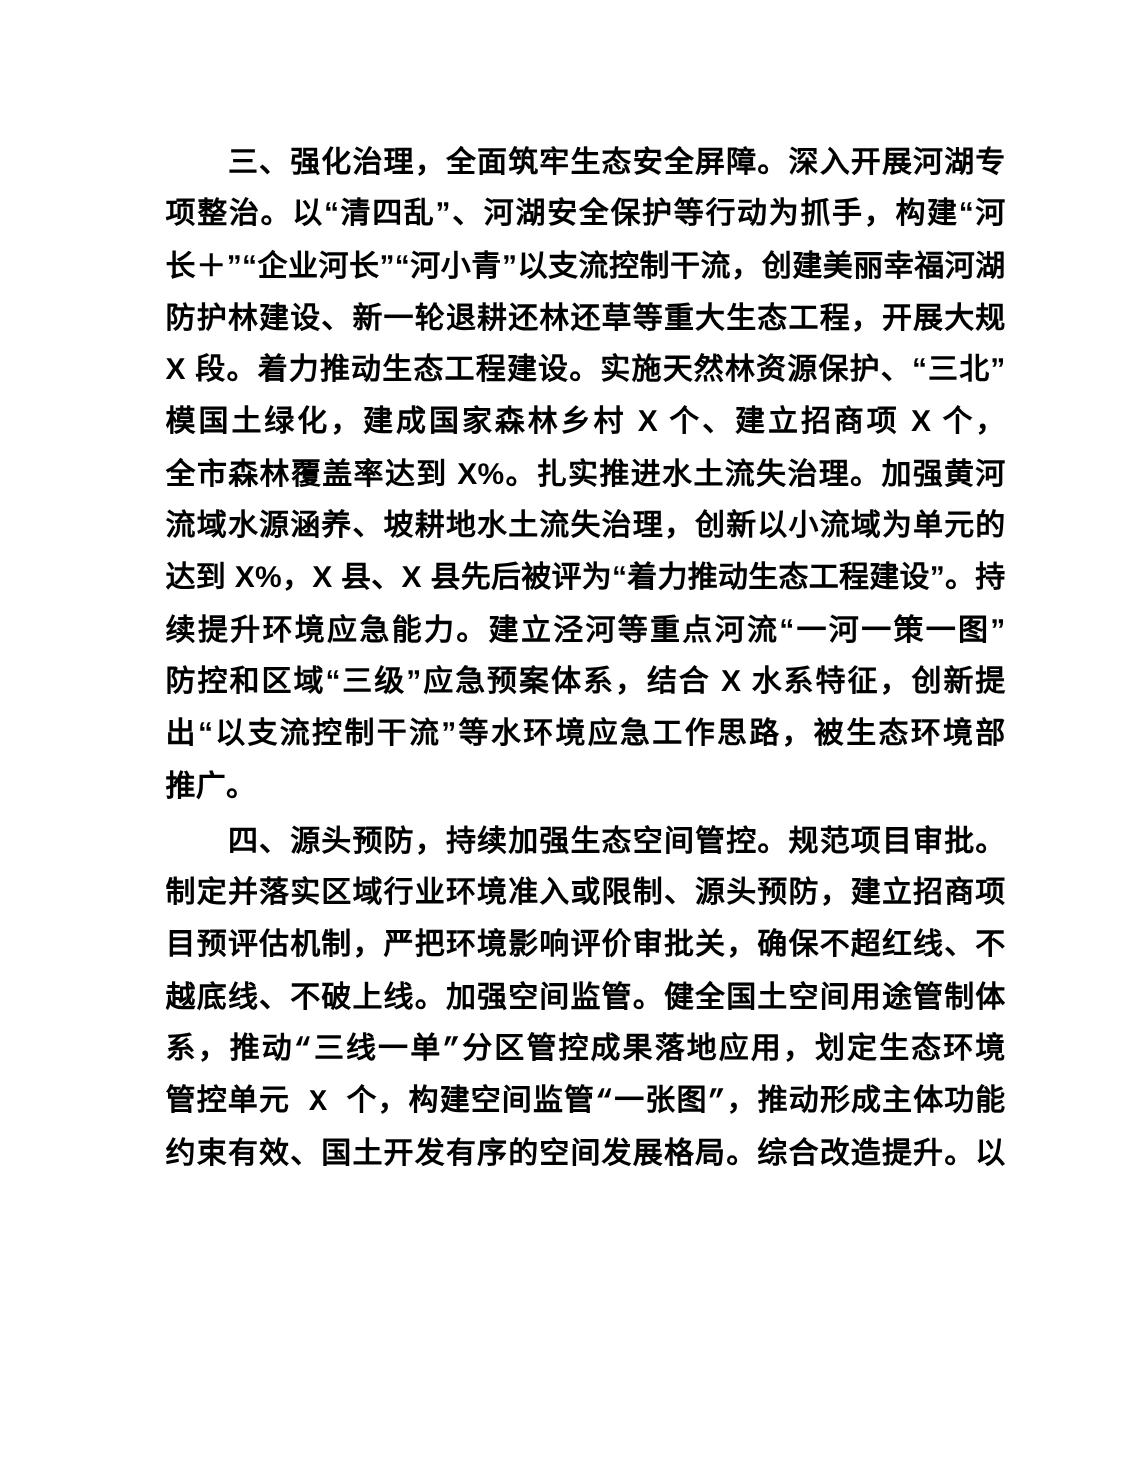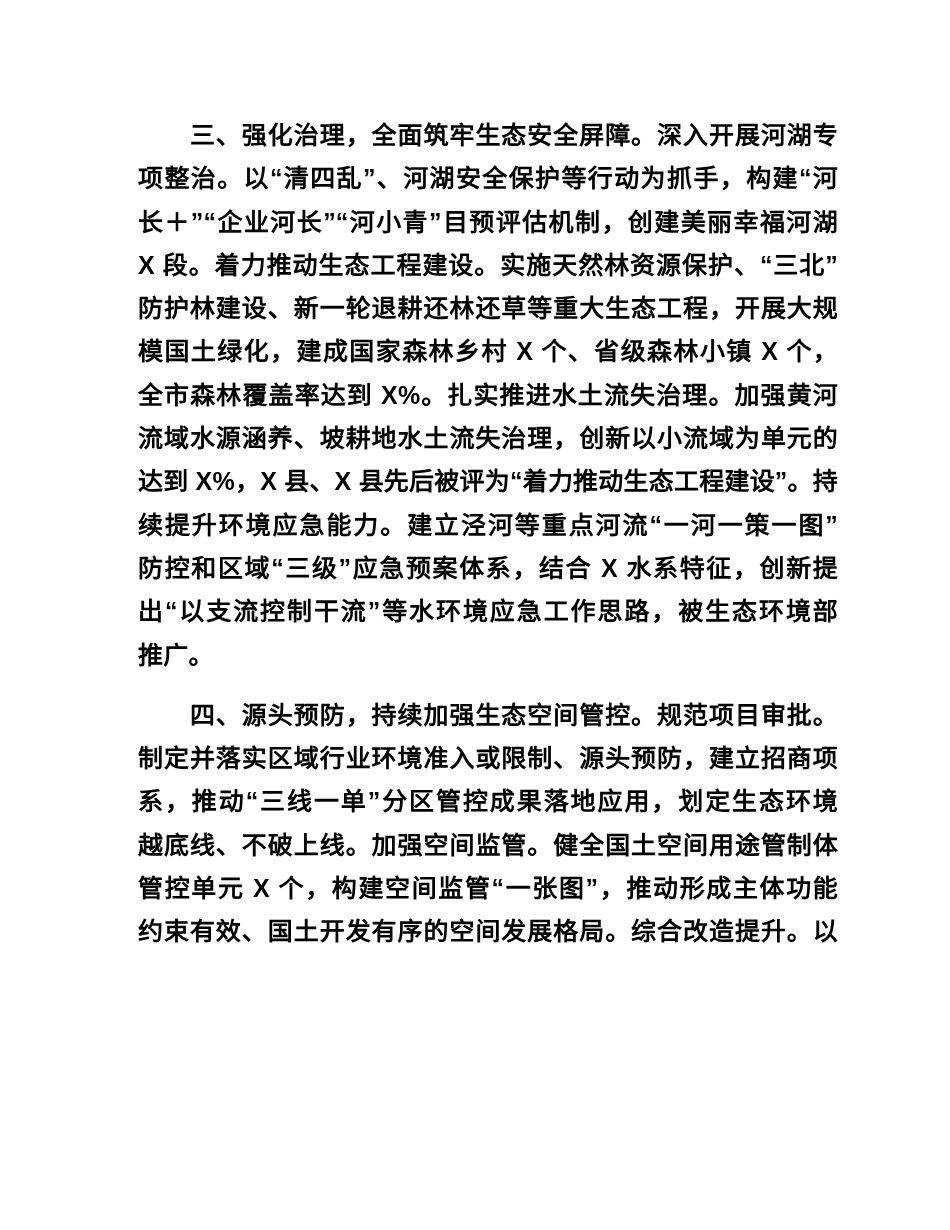--- a/index.html
+++ b/index.html
@@ -25,21 +25,22 @@
     position: absolute;
     left: 138px;
     top: 114px;
     width: 700px;
   }
   .paragraph {
     margin: 0;
     padding: 0;
   }
   .paragraph.second {
-    margin-top: 17px;
+    margin-top: 4px;
+    font-family: Liberation Mono, monospace;
   }
   .line {
     font-size: 25px;
     font-weight: 600;
     line-height: 43.3px;
     height: 43.3px;
     overflow: hidden;
     white-space: normal;
     text-align: justify;
     text-align-last: justify;
@@ -54,36 +55,37 @@
 </style>
 </head>
 <body style="background: rgb(255, 255, 255);">
 
 <div class="page">
   <div class="doc-body" style="color: rgb(0, 0, 0);">
 
     <div class="paragraph first">
       <div class="line">　　三、强化治理，全面筑牢生态安全屏障。深入开展河湖专</div>
       <div class="line">项整治。以“清四乱”、河湖安全保护等行动为抓手，构建“河</div>
-      <div class="line">长＋”“企业河长”“河小青”目预评估机制，创建美丽幸福河湖</div>
+      <div class="line">长＋”“企业河长”“河小青”以支流控制干流，创建美丽幸福河湖</div>
+      <div class="line">防护林建设、新一轮退耕还林还草等重大生态工程，开展大规</div>
       <div class="line">X 段。着力推动生态工程建设。实施天然林资源保护、“三北”</div>
-      <div class="line">防护林建设、新一轮退耕还林还草等重大生态工程，开展大规</div>
-      <div class="line">模国土绿化，建成国家森林乡村 X 个、省级森林小镇 X 个，</div>
+      <div class="line">模国土绿化，建成国家森林乡村 X 个、建立招商项 X 个，</div>
       <div class="line">全市森林覆盖率达到 X%。扎实推进水土流失治理。加强黄河</div>
       <div class="line">流域水源涵养、坡耕地水土流失治理，创新以小流域为单元的</div>
       <div class="line">达到 X%，X 县、X 县先后被评为“着力推动生态工程建设”。持</div>
       <div class="line">续提升环境应急能力。建立泾河等重点河流“一河一策一图”</div>
       <div class="line">防控和区域“三级”应急预案体系，结合 X 水系特征，创新提</div>
       <div class="line">出“以支流控制干流”等水环境应急工作思路，被生态环境部</div>
       <div class="line para-last">推广。</div>
     </div>
 
     <div class="paragraph second">
       <div class="line">　　四、源头预防，持续加强生态空间管控。规范项目审批。</div>
       <div class="line">制定并落实区域行业环境准入或限制、源头预防，建立招商项</div>
+      <div class="line">目预评估机制，严把环境影响评价审批关，确保不超红线、不</div>
+      <div class="line">越底线、不破上线。加强空间监管。健全国土空间用途管制体</div>
       <div class="line">系，推动“三线一单”分区管控成果落地应用，划定生态环境</div>
-      <div class="line">越底线、不破上线。加强空间监管。健全国土空间用途管制体</div>
       <div class="line">管控单元 X 个，构建空间监管“一张图”，推动形成主体功能</div>
       <div class="line">约束有效、国土开发有序的空间发展格局。综合改造提升。以</div>
     </div>
 
   </div>
 </div>
 
 </body></html>

